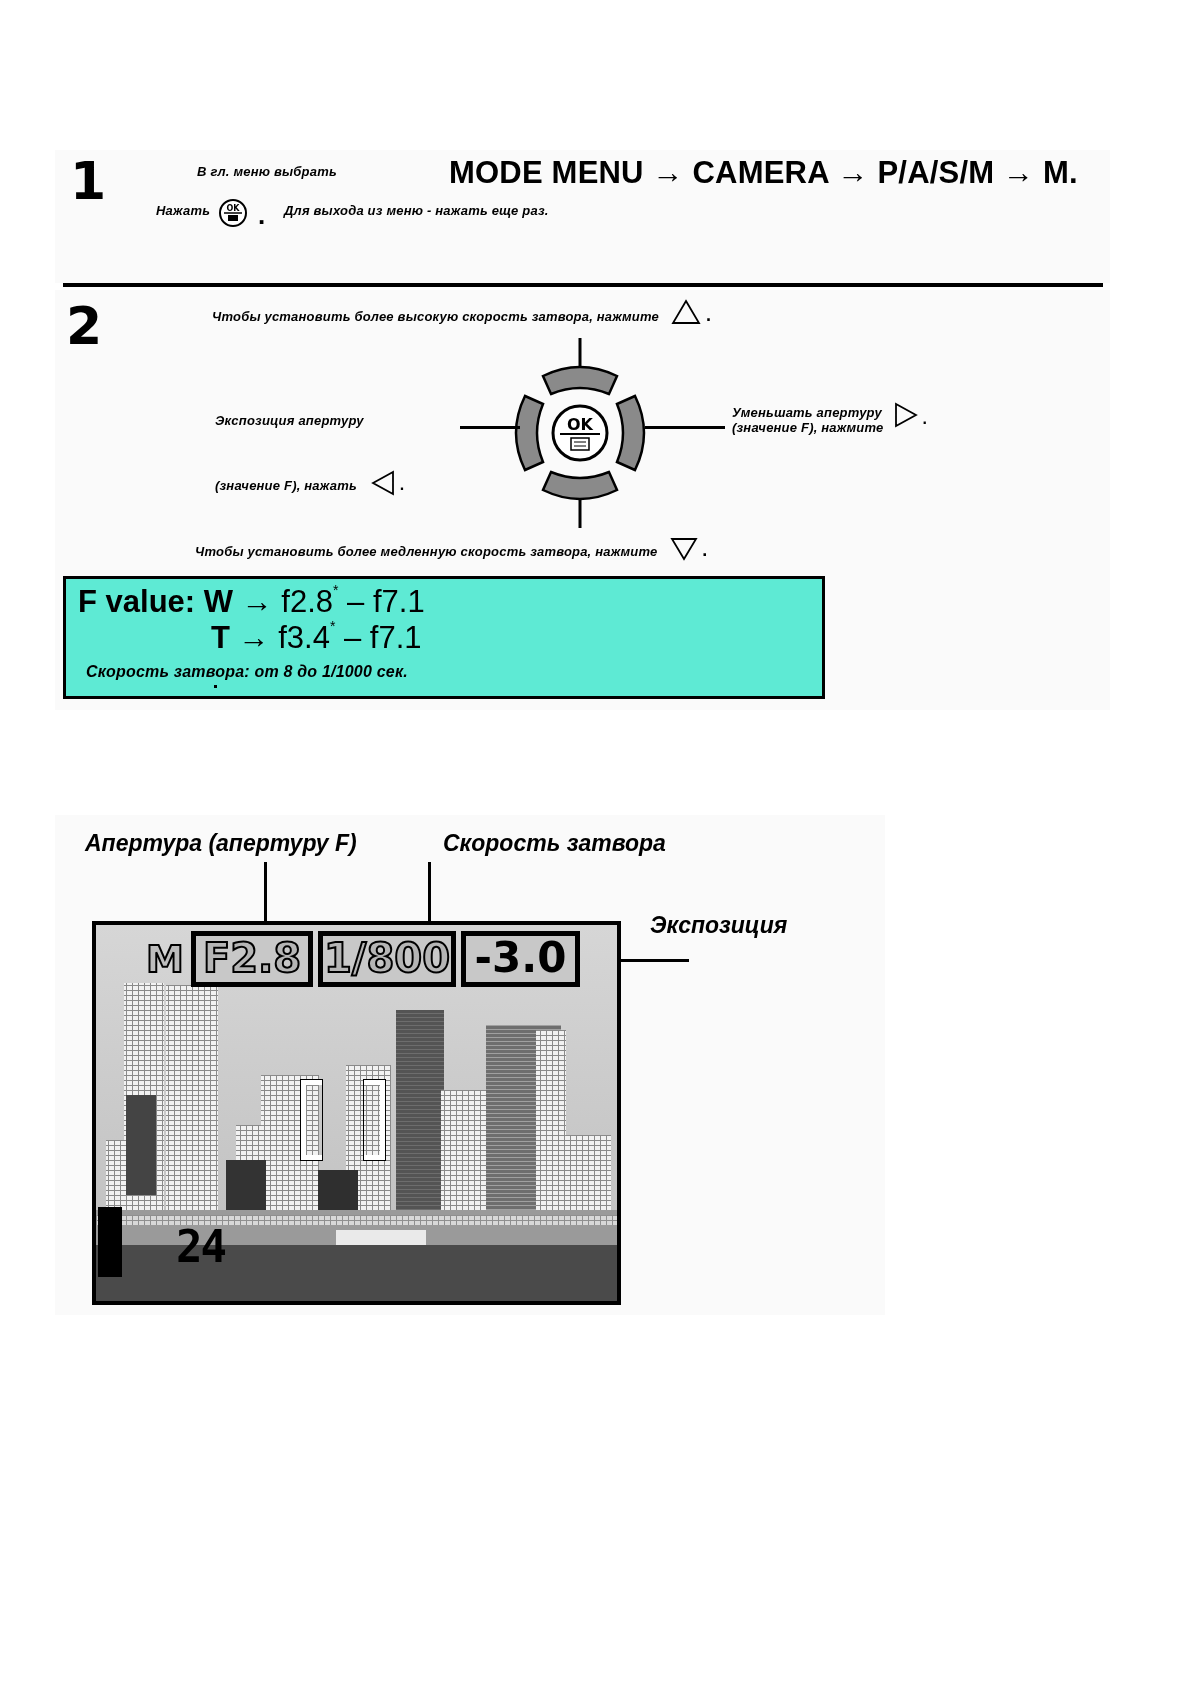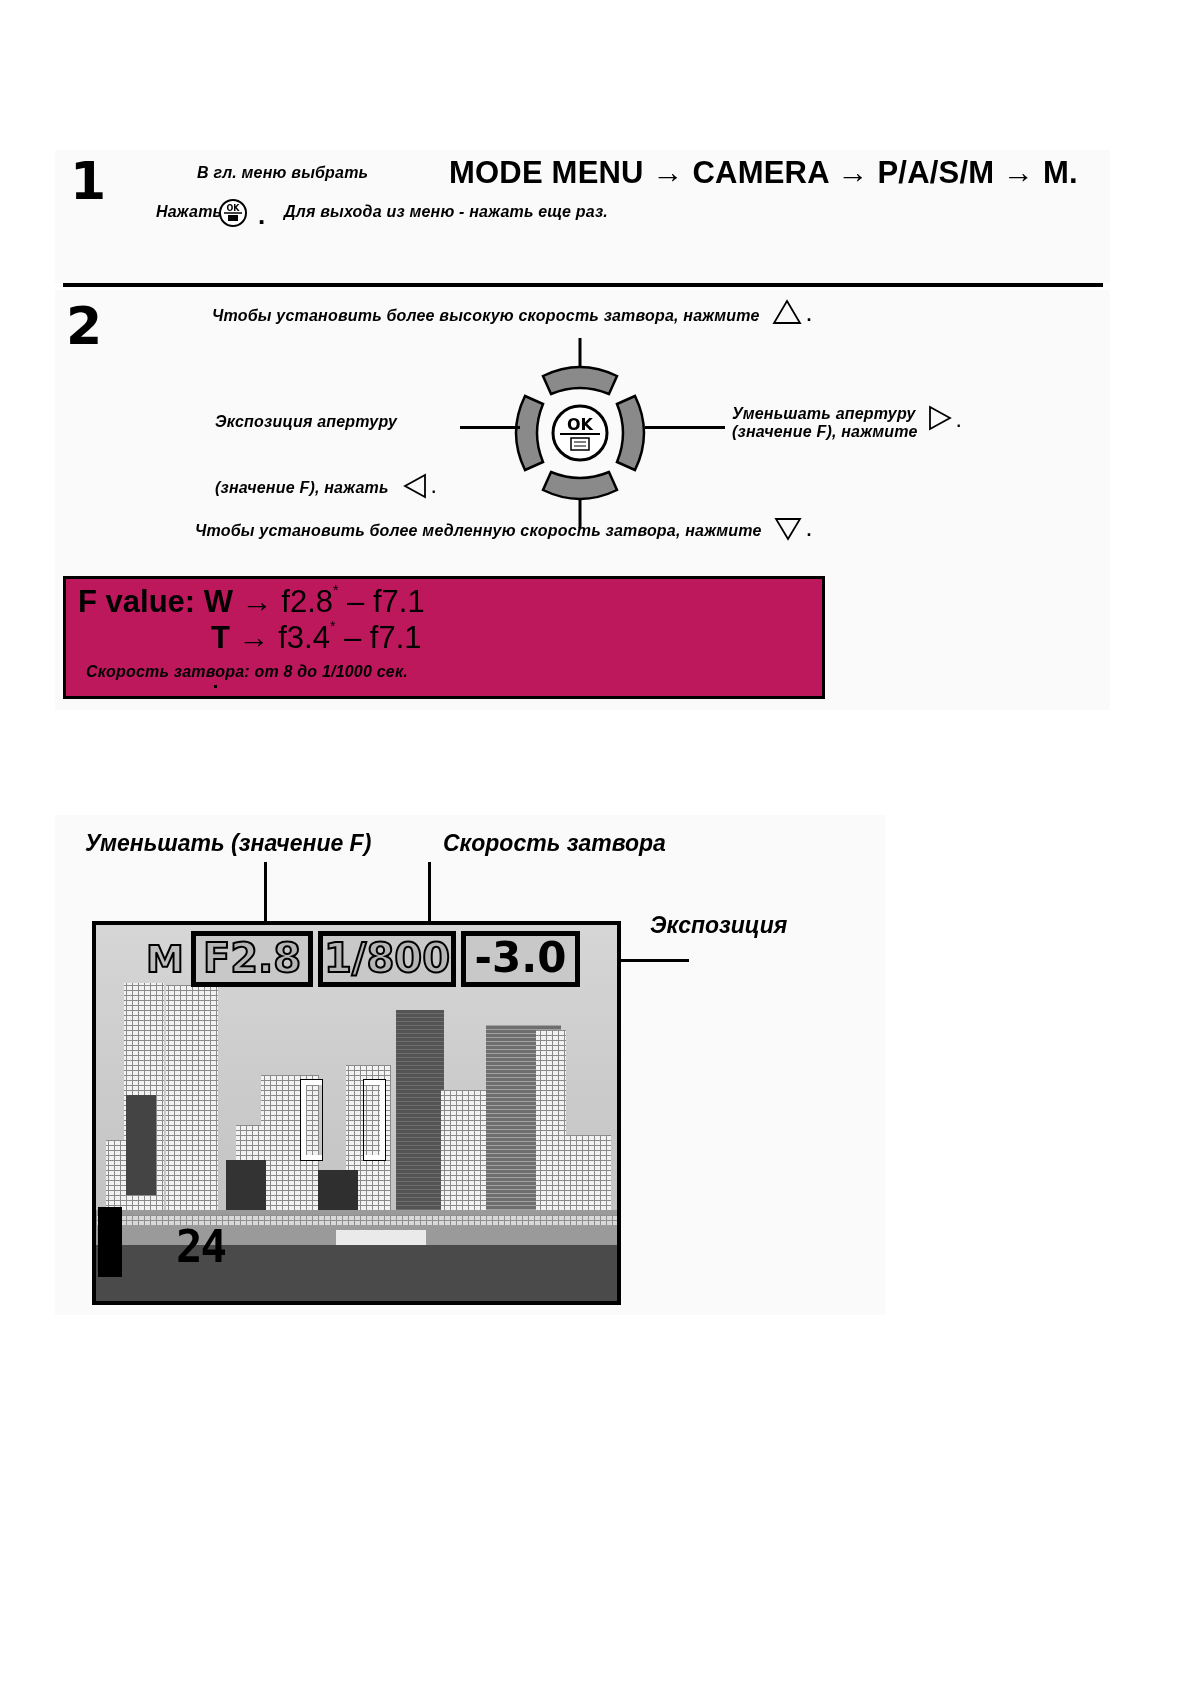--- a/index.html
+++ b/index.html
@@ -1,25 +1,25 @@
 <!DOCTYPE html>
 <html><head>
 <meta charset="utf-8">
 <style>
   html, body { margin:0; padding:0; }
   body { width:1190px; height:1684px; background:#ffffff; position:relative; overflow:hidden;
          font-family:"Liberation Sans", sans-serif; color:#000; }
   .abs { position:absolute; }
   .bgpanel { position:absolute; background:#fafafa; }
   .step-num { position:absolute; font-family:"DejaVu Sans", sans-serif; font-weight:bold; font-size:52px; line-height:1; }
-  .it { font-style:italic; font-weight:bold; font-size:16px; letter-spacing:0.2px; white-space:nowrap; }
+  .it { font-style:italic; font-weight:bold; font-size:13px; letter-spacing:0.2px; white-space:nowrap; }
   .path { font-weight:bold; font-size:31px; white-space:nowrap; letter-spacing:0.2px; }
   .divider { position:absolute; left:63px; top:283px; width:1040px; height:4px; background:#000; }
   .tri { display:inline-block; vertical-align:middle; }
-  .fbox { position:absolute; left:63px; top:576px; width:756px; height:117px; border:3px solid #000; background:#be185d;text-align:right; }
+  .fbox { position:absolute; left:63px; top:576px; width:756px; height:117px; border:3px solid #000; background:#5eead4;text-align:right; }
   .fline { position:absolute; font-size:31px; white-space:nowrap; }
   .fline b { font-weight:bold; }
   .fline sup { font-size:14px; vertical-align:top; position:relative; top:-2px; }
   .lcd { position:absolute; left:92px; top:921px; width:521px; height:376px; border:4px solid #000; overflow:hidden; background:#c9c9c9; }
   .ind { position:absolute; top:6px; height:56px; border:5px solid #000; background:#c8c8c8; box-sizing:border-box;
          font-family:"DejaVu Sans", sans-serif; font-weight:bold; font-size:40px; line-height:44px; text-align:center;
          color:#b5b5b5; -webkit-text-stroke:2px #000; }
   .ind.exp { color:#000; -webkit-text-stroke:0; font-size:42px; }
   .mlabel { position:absolute; top:14px; left:50px; width:38px; height:40px; font-family:"DejaVu Sans", sans-serif; font-weight:bold;
             font-size:38px; line-height:40px; color:#bdbdbd; -webkit-text-stroke:2px #000; text-align:center; }
@@ -96,21 +96,21 @@
   <div style="display:inline-block;vertical-align:middle;">
     <div class="it">Уменьшать апертуру</div>
     <div class="it">(значение F), нажмите</div>
   </div>
   <svg class="tri" width="24" height="26" viewBox="0 0 24 26" style="margin-left:6px;margin-top:-10px;">
     <polygon points="22,13 2,2 2,24" fill="none" stroke="#000" stroke-width="1.8"></polygon>
   </svg>
   <span style="font-weight:bold;font-size:16px;">.</span>
 </div>
 
-<div class="abs" style="left:195px;top:520px;white-space:nowrap;">
+<div class="abs" style="left:195px;top:540px;white-space:nowrap;">
   <span class="it">Чтобы установить более медленную скорость затвора, нажмите</span>
   <svg class="tri" width="28" height="24" viewBox="0 0 28 24" style="margin-left:8px;margin-top:-6px;">
     <polygon points="14,22 26,2 2,2" fill="none" stroke="#000" stroke-width="1.8"></polygon>
   </svg>
   <span style="font-weight:bold;font-size:18px;">.</span>
 </div>
 
 <div class="fbox">
   <div class="fline" style="left:12px;top:5px;">
     <b>F value:</b>
@@ -124,21 +124,21 @@
     <b>T</b>
     <span>→</span>
     <span>f3.4</span><sup>*</sup>
     <span>–</span>
     <span>f7.1</span>
   </div>
   <div class="abs it" style="left:20px;top:84px;font-size:16px;">Скорость затвора: от 8 до 1/1000 сек.</div>
   <div class="abs" style="left:148px;top:106px;width:3px;height:3px;background:#000;"></div>
 </div>
 
-<div class="callout" style="left:85px;top:830px;">Уменьшать (значение F)</div>
+<div class="callout" style="left:85px;top:830px;">Апертура (апертуру F)</div>
 <div class="callout" style="left:443px;top:830px;">Скорость затвора</div>
 <div class="callout" style="left:650px;top:912px;">Экспозиция</div>
 <div class="lead" style="left:264px;top:862px;width:3px;height:65px;"></div>
 <div class="lead" style="left:428px;top:862px;width:3px;height:65px;"></div>
 <div class="lead" style="left:617px;top:959px;width:72px;height:3px;"></div>
 
 <div class="lcd">
   <svg class="abs" style="left:0;top:0;" width="521" height="376" viewBox="0 0 521 376">
     <defs>
       <linearGradient id="sky" x1="0" y1="0" x2="0" y2="1">

